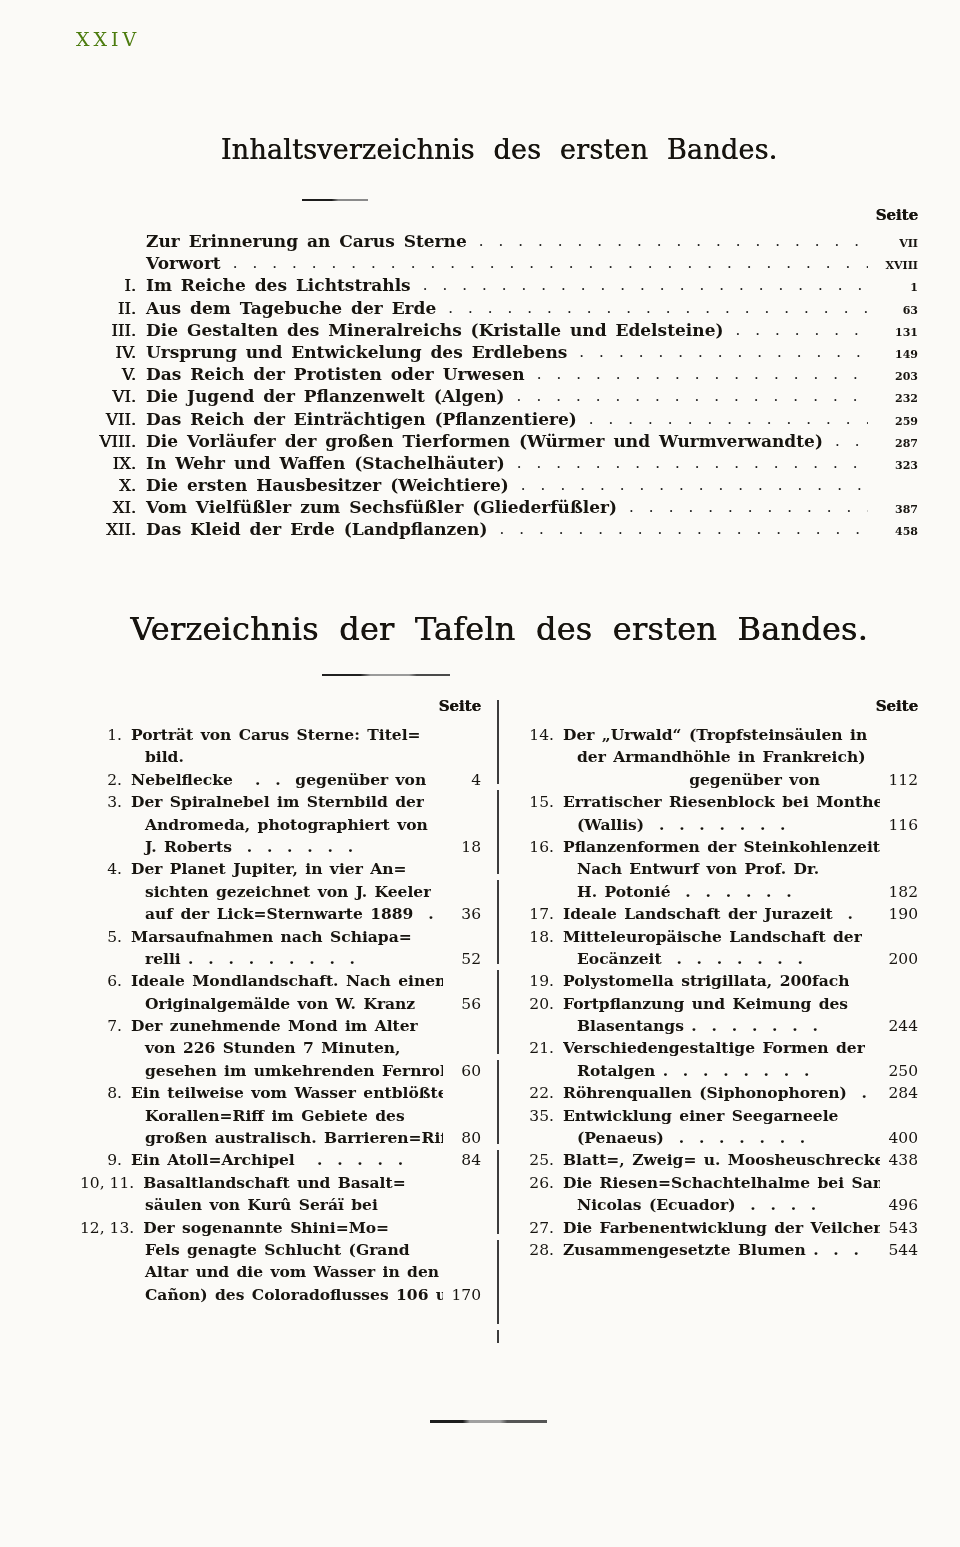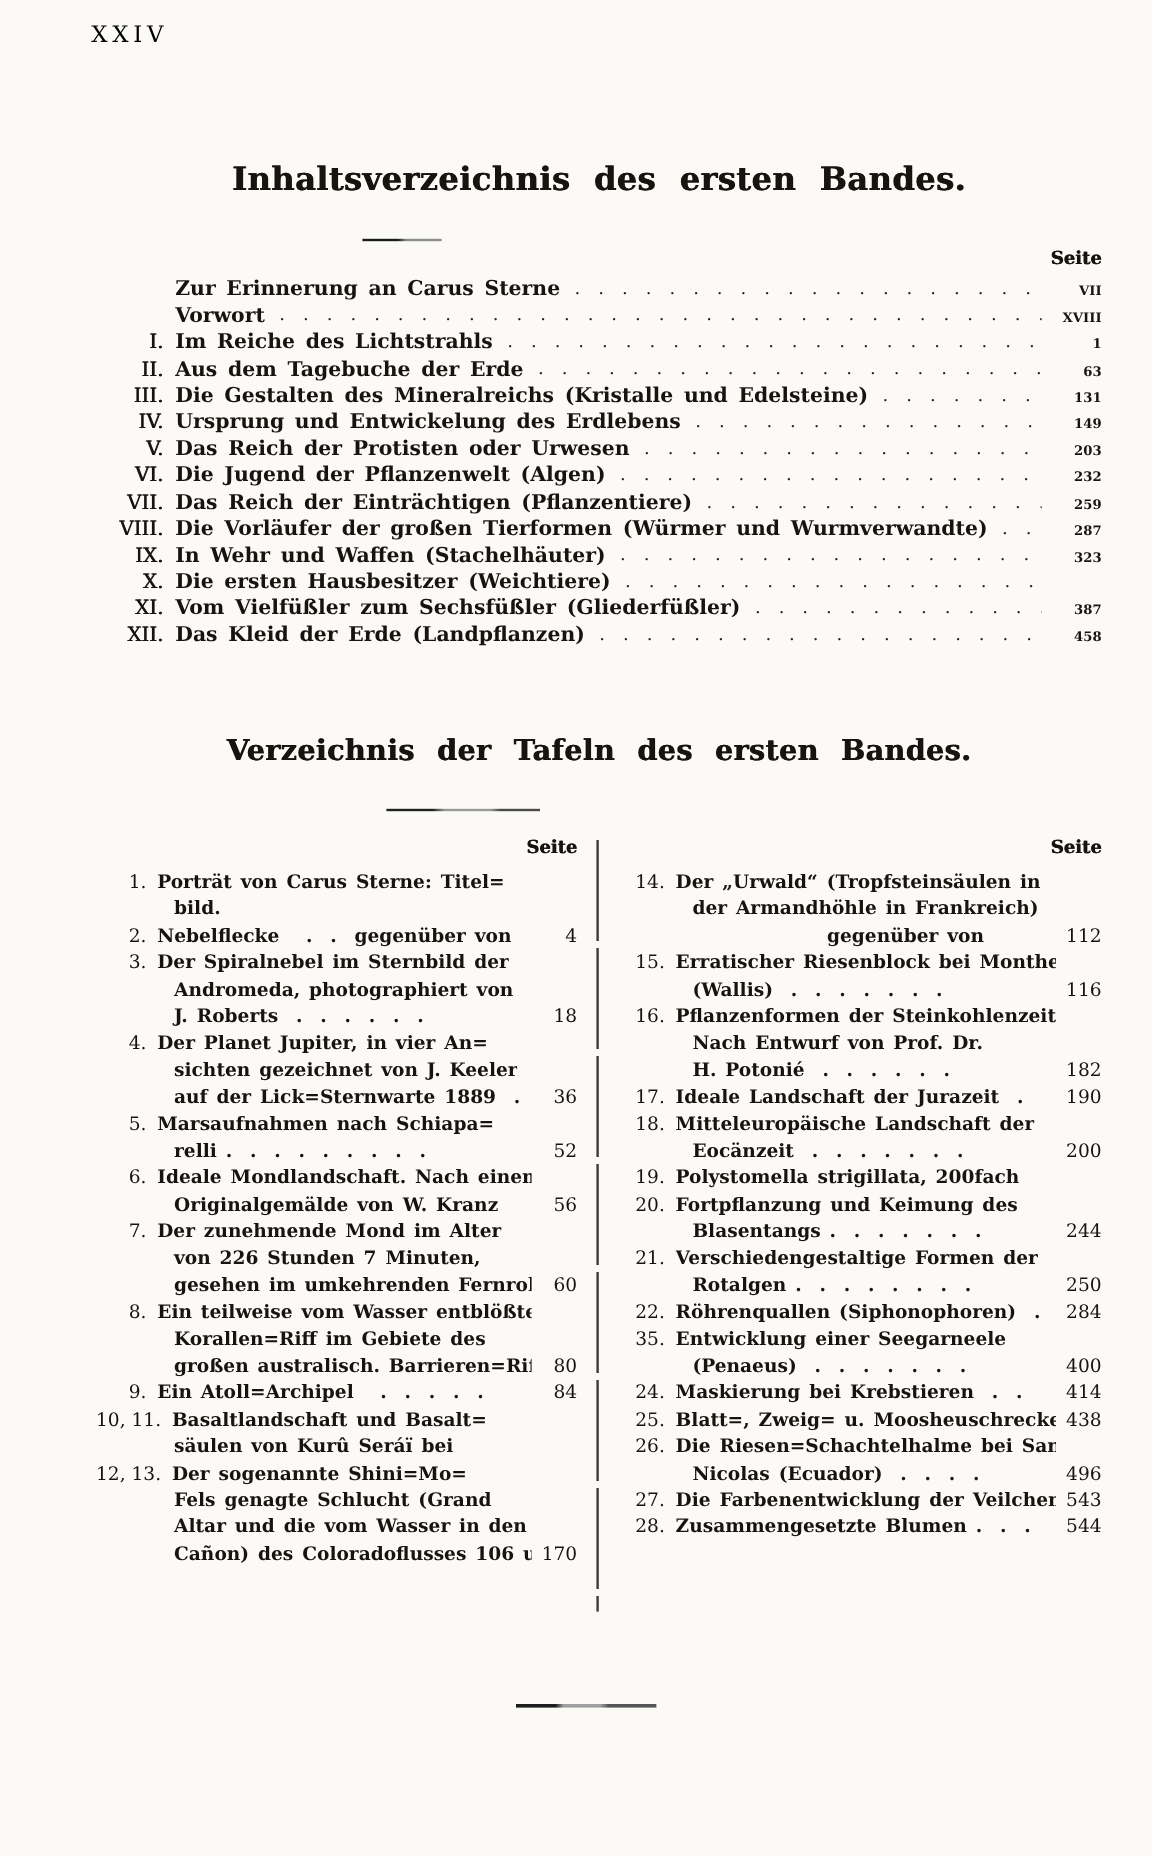--- a/index.html
+++ b/index.html
@@ -7,32 +7,32 @@
     position:relative;
     width:960px;height:1547px;
     margin:0 auto;
     background:#fbfaf7;
     color:#17140f;
     font-family:"DejaVu Serif","Liberation Serif",serif;
     overflow:hidden;
   }
   
   .folio{
-    position:absolute;top:18px;left:76px;
-    font-size:19px;letter-spacing:4px;color:#000000;font-weight:400;
+    position:absolute;top:28px;left:76px;
+    font-size:19px;letter-spacing:4px;color:#4d7c0f;font-weight:400;
   }
   
-  .fk{font-weight:700;text-shadow:0.5px 0 0 currentColor;}
+  .fk{font-weight:400;text-shadow:0.5px 0 0 currentColor;}
   .title1{
     position:absolute;top:134px;left:80px;width:838px;
     text-align:center;font-size:27px;word-spacing:10px;letter-spacing:0.2px;margin:0;
   }
   .title2{
     position:absolute;top:610px;left:80px;width:838px;
-    text-align:center;font-size:24px;word-spacing:10px;letter-spacing:0.2px;margin:0;
+    text-align:center;font-size:32px;word-spacing:10px;letter-spacing:0.2px;margin:0;
   }
   .rule{position:absolute;height:2px;}
   .rule1{top:199px;left:302px;width:66px;
     background:linear-gradient(90deg,#1c1c1c 0 45%,#8a8a8a 55% 100%);}
   .rule2{top:674px;left:322px;width:128px;
     background:linear-gradient(90deg,#202020 0 30%,#9a9a9a 38% 68%,#4a4a4a 74% 100%);}
   .rule3{top:1420px;left:430px;width:117px;height:2.5px;
     background:linear-gradient(90deg,#1d1d1d 0 28%,#a0a0a0 34% 60%,#555 66% 100%);}
 
   
@@ -425,26 +425,20 @@
             <span class="p-text">Entwicklung einer Seegarneele</span>
             <span class="p-fill"></span>
             <span class="p-page"></span>
           </div>
           <div class="p-line cont">
             <span class="p-text">(Penaeus)  .  .  .  .  .  .  .</span>
             <span class="p-fill"></span>
             <span class="p-page">400</span>
           </div>
           <div class="p-line first">
-            <span class="p-num">24.</span>
-            <span class="p-text">Maskierung bei Krebstieren  .  .</span>
-            <span class="p-fill"></span>
-            <span class="p-page">414</span>
-          </div>
-          <div class="p-line first">
             <span class="p-num">25.</span>
             <span class="p-text">Blatt=, Zweig= u. Moosheuschrecken</span>
             <span class="p-fill"></span>
             <span class="p-page">438</span>
           </div>
           <div class="p-line first">
             <span class="p-num">26.</span>
             <span class="p-text">Die Riesen=Schachtelhalme bei San</span>
             <span class="p-fill"></span>
             <span class="p-page"></span>

